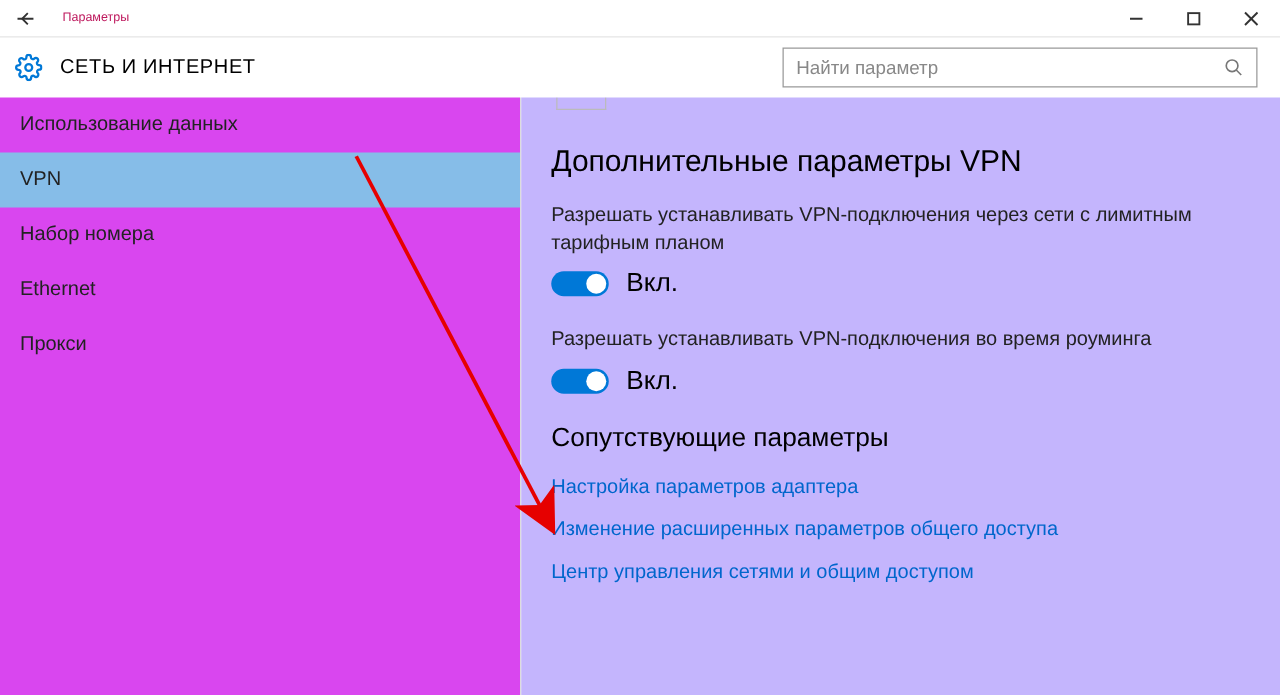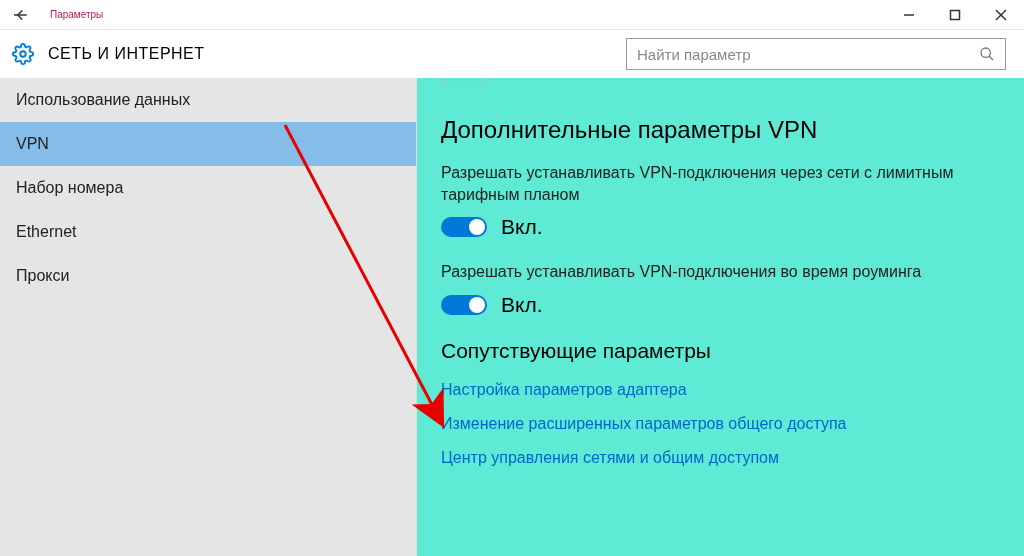--- a/index.html
+++ b/index.html
@@ -50,30 +50,30 @@
     background: #fff;
     margin-right: 6px;
   }
   .search-box input {
     border: none; outline: none; flex: 1; font-size: 15px; color: #333;
     font-family: inherit; background: transparent;
   }
   .search-box input::placeholder { color: #888; }
   .search-icon { width: 16px; height: 16px; color: #777; }
   .content { display: flex; height: calc(556px - 30px - 48px); }
-  .sidebar { width: 416px; background: #e5e5e5; }
+  .sidebar { width: 416px; background: #d946ef; }
   .sidebar-item {
     height: 44px; display: flex; align-items: center;
     padding-left: 16px; font-size: 16px; color: #222;
   }
   .sidebar-item.selected { background: #86bde8; }
   .divider-col { width: 1px; background: #ddd; }
   .main {
     flex: 1; padding: 0 24px 0 24px; overflow: hidden;
-    background: #5eead4;
+    background: #c4b5fd;
   }
   .partial-tile {
     width: 40px; height: 10px; border: 1px solid #bbb; border-top: none;
     margin-left: 4px; margin-bottom: 28px;
   }
   h2.section { font-size: 24px; font-weight: 400; margin-bottom: 18px; }
   .setting-desc { font-size: 16px; color: #222; margin-bottom: 10px; line-height: 1.35; }
   .toggle-row { display: flex; align-items: center; margin-bottom: 22px; }
   .toggle {
     width: 46px; height: 20px; border-radius: 10px;

